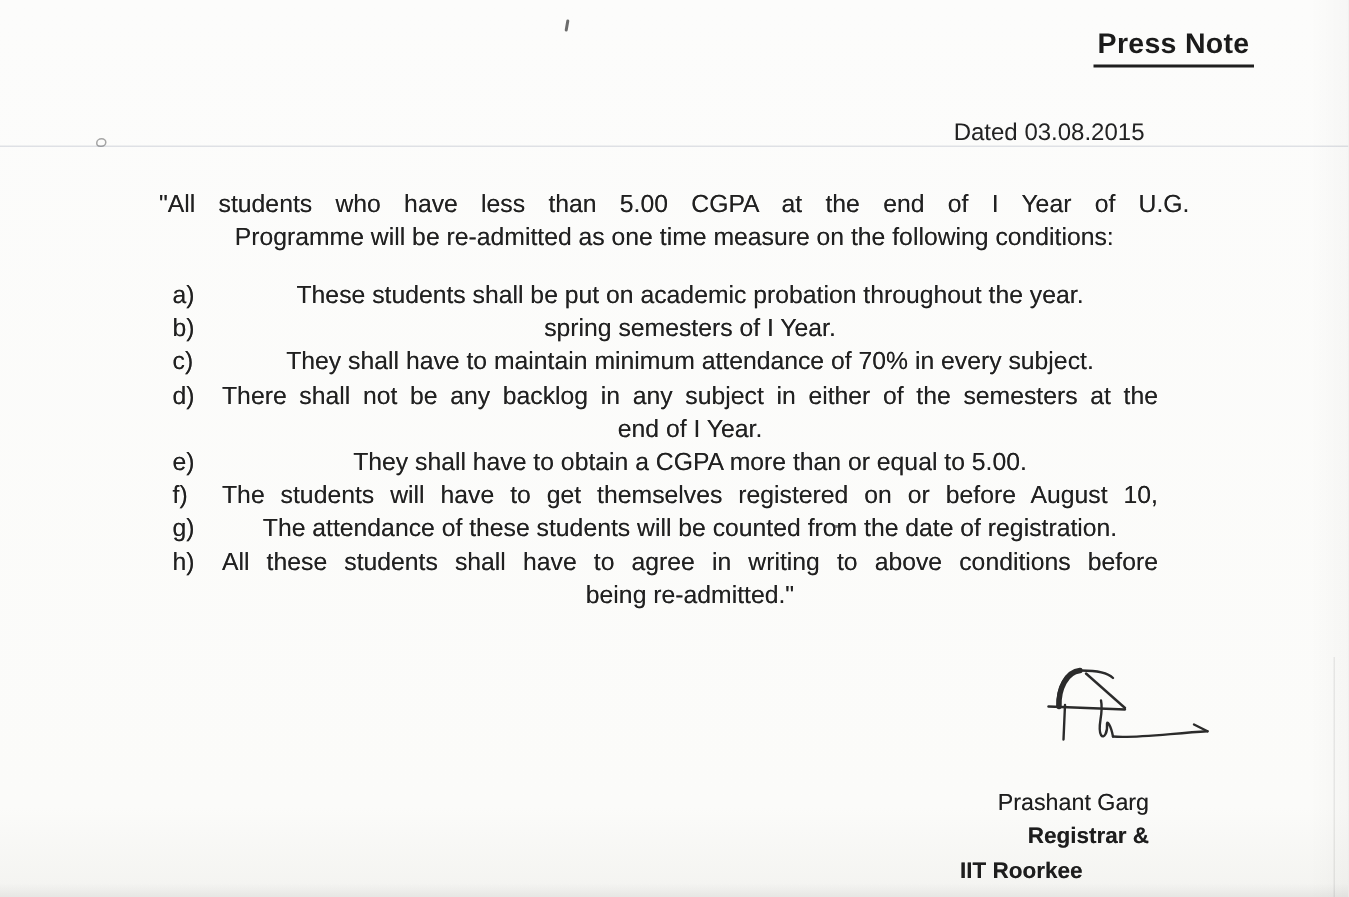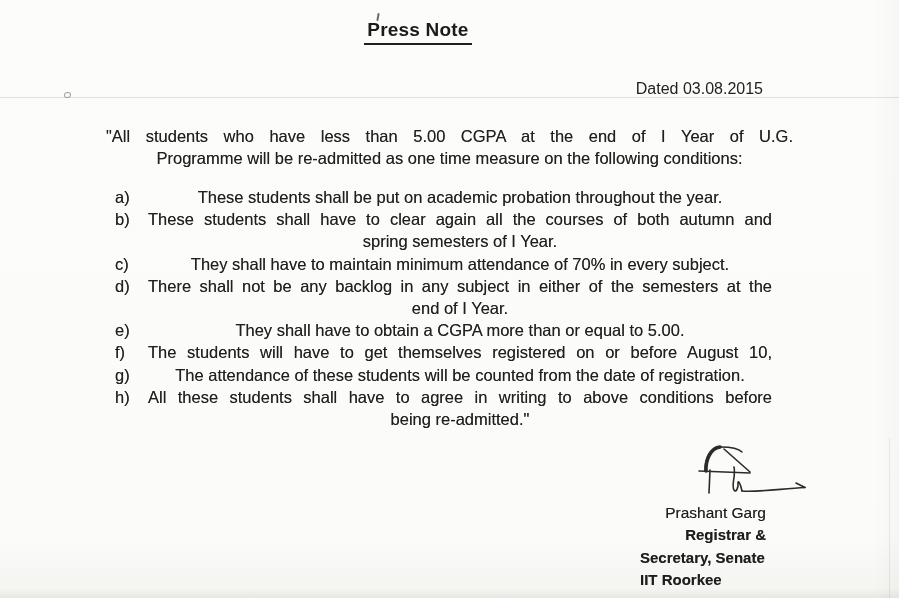--- a/index.html
+++ b/index.html
@@ -18,21 +18,21 @@
   
   .page::after {
     content: "";
     position: absolute; top: 0; right: 0; width: 26px; height: 100%;
     background: linear-gradient(to right, rgba(0,0,0,0), rgba(0,0,0,0.025));
     pointer-events: none;
   }
 
   .doc-title {
     position: absolute; top: 19px; left: 0; width: 836px;
-    text-align: center;
+    text-align: right;
     font-size: 19px; font-weight: 700; letter-spacing: 0.2px;
     color: #1b1b1b;
   }
   .doc-title .underlined {
     display: inline-block;
     border-bottom: 2px solid #1f1f1f;
     padding: 0 3px 2px 3px;
   }
 
   .date-line {
@@ -66,21 +66,21 @@
   }
   .cond-row { display: flex; }
   .cond-label { width: 33px; flex: none; }
   .cond-lines { width: 624px; flex: none; }
 
   .signature-wrap {
     position: absolute; left: 685px; top: 438px;
     width: 125px; height: 62px;
   }
   .sig-block {
-    position: absolute; left: 640px; top: 502px; width: 126px;
+    position: absolute; left: 640px; top: 525px; width: 126px;
     font-size: 15px; line-height: 22.3px;
     color: #1d1d1d;
     text-shadow: 0 0 0.4px rgba(20,20,20,0.5);
   }
   .sig-line { white-space: nowrap; }
   .sig-name { text-align: right; font-weight: 400; font-size: 15.5px; }
   .sig-t0 { text-align: right; font-weight: 700; }
   .sig-t1 { text-align: left; font-weight: 700; }
   .sig-t2 { text-align: left; font-weight: 700; }
 
@@ -135,21 +135,20 @@
     <div class="cond-row">
       <div class="cond-label">a)</div>
       <div class="cond-lines">
         <div class="line">These students shall be put on academic probation throughout the year.</div>
       </div>
     </div>
 
     <div class="cond-row">
       <div class="cond-label">b)</div>
       <div class="cond-lines">
-        <div class="line fill">These students shall have to clear again all the courses of both autumn and</div>
         <div class="line">spring semesters of I Year.</div>
       </div>
     </div>
 
     <div class="cond-row">
       <div class="cond-label">c)</div>
       <div class="cond-lines">
         <div class="line">They shall have to maintain minimum attendance of 70% in every subject.</div>
       </div>
     </div>
@@ -213,20 +212,19 @@
 
         <path d="M 57 53 C 70 54.5, 95 51, 120 49.5"></path>
         <path d="M 120 49.5 L 111 45"></path>
       </g>
     </svg>
   </div>
 
   <div class="sig-block">
     <div class="sig-line sig-name">Prashant Garg</div>
     <div class="sig-line sig-t0">Registrar &amp;</div>
-    <div class="sig-line sig-t1">Secretary, Senate</div>
     <div class="sig-line sig-t2">IIT Roorkee</div>
   </div>
 
   <div class="edge-line"></div>
   <div class="bottom-shade"></div>
 
 </div>
 
 </body></html>

